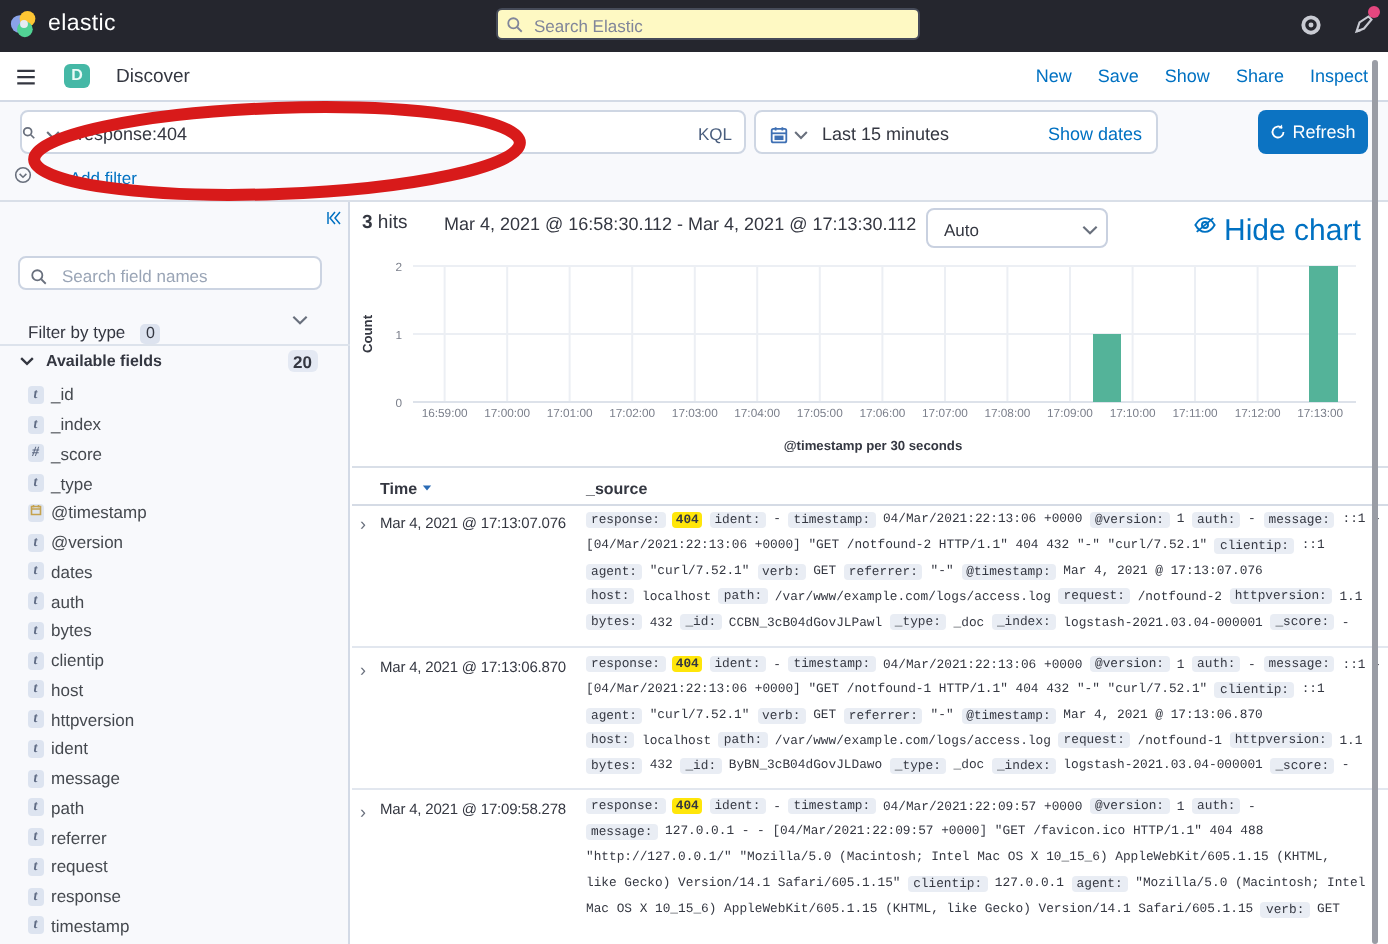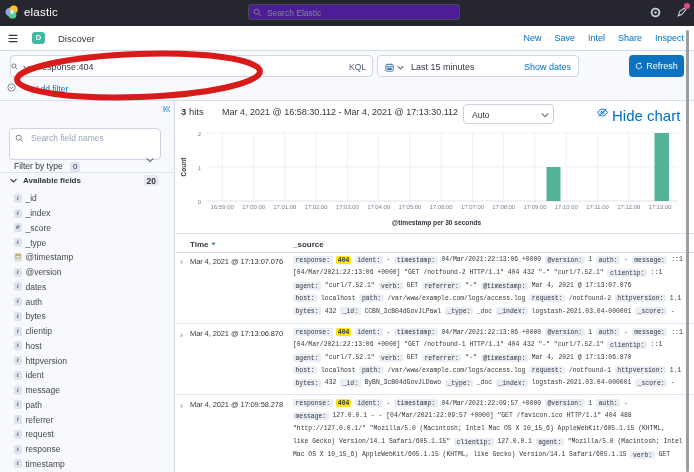--- a/index.html
+++ b/index.html
@@ -1,21 +1,21 @@
 <!DOCTYPE html>
 <html><head><meta charset="utf-8"><style>
 * { margin:0; padding:0; box-sizing:border-box; }
 html,body { width:694px; height:472px; overflow:hidden; }
 body { position:relative; font-family:"Liberation Sans",sans-serif; background:#fff; color:#343741; }
 .abs { position:absolute; }
 
 
 .topbar { position:absolute; left:0; top:0; width:694px; height:26px; background:#25262e; }
 .logo-text { position:absolute; left:24px; top:6px; color:#fff; font-size:11.5px; letter-spacing:.2px; }
-.hsearch { position:absolute; left:248px; top:4px; width:212px; height:15.5px; background:#4c1d95; border:1px solid #464b59; border-radius:3px; }
+.hsearch { position:absolute; left:248px; top:4px; width:212px; height:15.5px; background:#fef9c3; border:1px solid #464b59; border-radius:3px; }
 .hsearch span { position:absolute; left:18px; top:2.5px; font-size:8.5px; color:#81869a; }
 
 
 .navbar { position:absolute; left:0; top:26px; width:694px; height:25px; background:#fff; border-bottom:1px solid #d3dae6; }
 .dbadge { position:absolute; left:32px; top:6px; width:13px; height:12px; background:#45b8a6; border-radius:3px; color:#eafaf6; font-size:8px; font-weight:bold; text-align:center; line-height:12px; }
 .appname { position:absolute; left:58px; top:7px; font-size:9.5px; color:#343741; }
 .navlinks { position:absolute; right:10px; top:7px; font-size:9px; color:#0071c2; }
 .navlinks span { margin-left:13px; }
 
 
@@ -26,21 +26,21 @@
 .dpick { position:absolute; left:377px; top:4px; width:202px; height:22px; background:#fff; border:1px solid #ced6e3; border-radius:4px; }
 .dtext { position:absolute; left:33px; top:6px; font-size:9px; color:#343741; }
 .showdates { position:absolute; right:7px; top:6px; font-size:9px; color:#0071c2; }
 .refresh { position:absolute; left:629px; top:4px; width:55px; height:22px; background:#0c73c2; border-radius:4px; color:#fff; font-size:9px; text-align:center; line-height:22px; }
 .addfilter { position:absolute; left:28px; top:32.5px; font-size:8.5px; color:#0071c2; }
 
 
 .sidebar { position:absolute; left:0; top:101px; width:175px; height:371px; background:#f8f9fc; border-right:1px solid #d3dae6; }
 .ipsel { position:absolute; left:9px; top:0.5px; width:152px; height:20px; background:#fff; border:1px solid #c9d1e0; border-radius:5px; box-shadow:0 1px 2px rgba(100,110,130,.12); }
 .ipsel span { position:absolute; left:48px; top:5px; font-size:8.5px; font-weight:bold; color:#343741; }
-.fsearch { position:absolute; left:9px; top:27px; width:152px; height:32px; background:#fff; border:1px solid #ccd4e2; border-radius:4px; }
+.fsearch { position:absolute; left:9px; top:27px; width:152px; height:17px; background:#fff; border:1px solid #ccd4e2; border-radius:4px; }
 .fsearch span { position:absolute; left:21px; top:4px; font-size:8.5px; color:#9aa5b6; }
 .ftype { position:absolute; left:14px; top:60px; font-size:8.5px; color:#343741; }
 .zbadge { display:inline-block; background:#dde3ef; border-radius:2.5px; font-size:8px; padding:0.5px 3px; margin-left:5px; color:#343741; }
 .sdiv { position:absolute; left:0; top:70.5px; width:175px; height:1px; background:#dde3ec; }
 .avail { position:absolute; left:23px; top:75px; font-size:8px; font-weight:bold; color:#343741; }
 .cnt20 { position:absolute; right:15px; top:74px; font-size:8.5px; font-weight:bold; color:#343741; background:#e4e9f3; border-radius:3px; padding:0.5px 3px; }
 .fitem { position:absolute; left:13.5px; height:12px; }
 .fi { display:inline-block; width:8.5px; height:9px; background:#dde4f0; border-radius:2px; font-size:7px; color:#5f6b84; text-align:center; line-height:9px; vertical-align:middle; font-family:"Liberation Serif",serif; font-style:italic; font-weight:bold; }
 .fname { font-size:8.5px; color:#45494f; margin-left:3.5px; vertical-align:middle; }
 
@@ -95,21 +95,21 @@
     </svg>
   <div class="abs" style="left:684px;top:2.5px;width:6px;height:6px;border-radius:50%;background:#e5477f"></div>
 </div>
 
 <div class="navbar">
   <svg class="abs" style="left:8px;top:7.5px" width="10" height="9" viewBox="0 0 16 14">
       <path d="M1 2h14M1 7h14M1 12h14" stroke="#343741" stroke-width="1.8"></path>
     </svg>
   <div class="dbadge">D</div>
   <div class="appname">Discover</div>
-  <div class="navlinks"><span>New</span><span>Save</span><span>Intel</span><span>Share</span><span>Inspect</span></div>
+  <div class="navlinks"><span>New</span><span>Save</span><span>Show</span><span>Share</span><span>Inspect</span></div>
 </div>
 
 <div class="qarea">
   <div class="qinput">
     <svg class="abs" style="left:0px;top:6.5px" width="7" height="7" viewBox="0 0 16 16">
         <circle cx="6.5" cy="6.5" r="4.5" fill="none" stroke="#69707d" stroke-width="2"></circle>
         <path d="M10 10 L14 14" stroke="#69707d" stroke-width="2"></path>
       </svg>
     <svg class="abs" style="left:11.5px;top:9px" width="7" height="5" viewBox="0 0 12 8">
         <path d="M1 1.5 L6 6.5 L11 1.5" fill="none" stroke="#69707d" stroke-width="1.8"></path>

